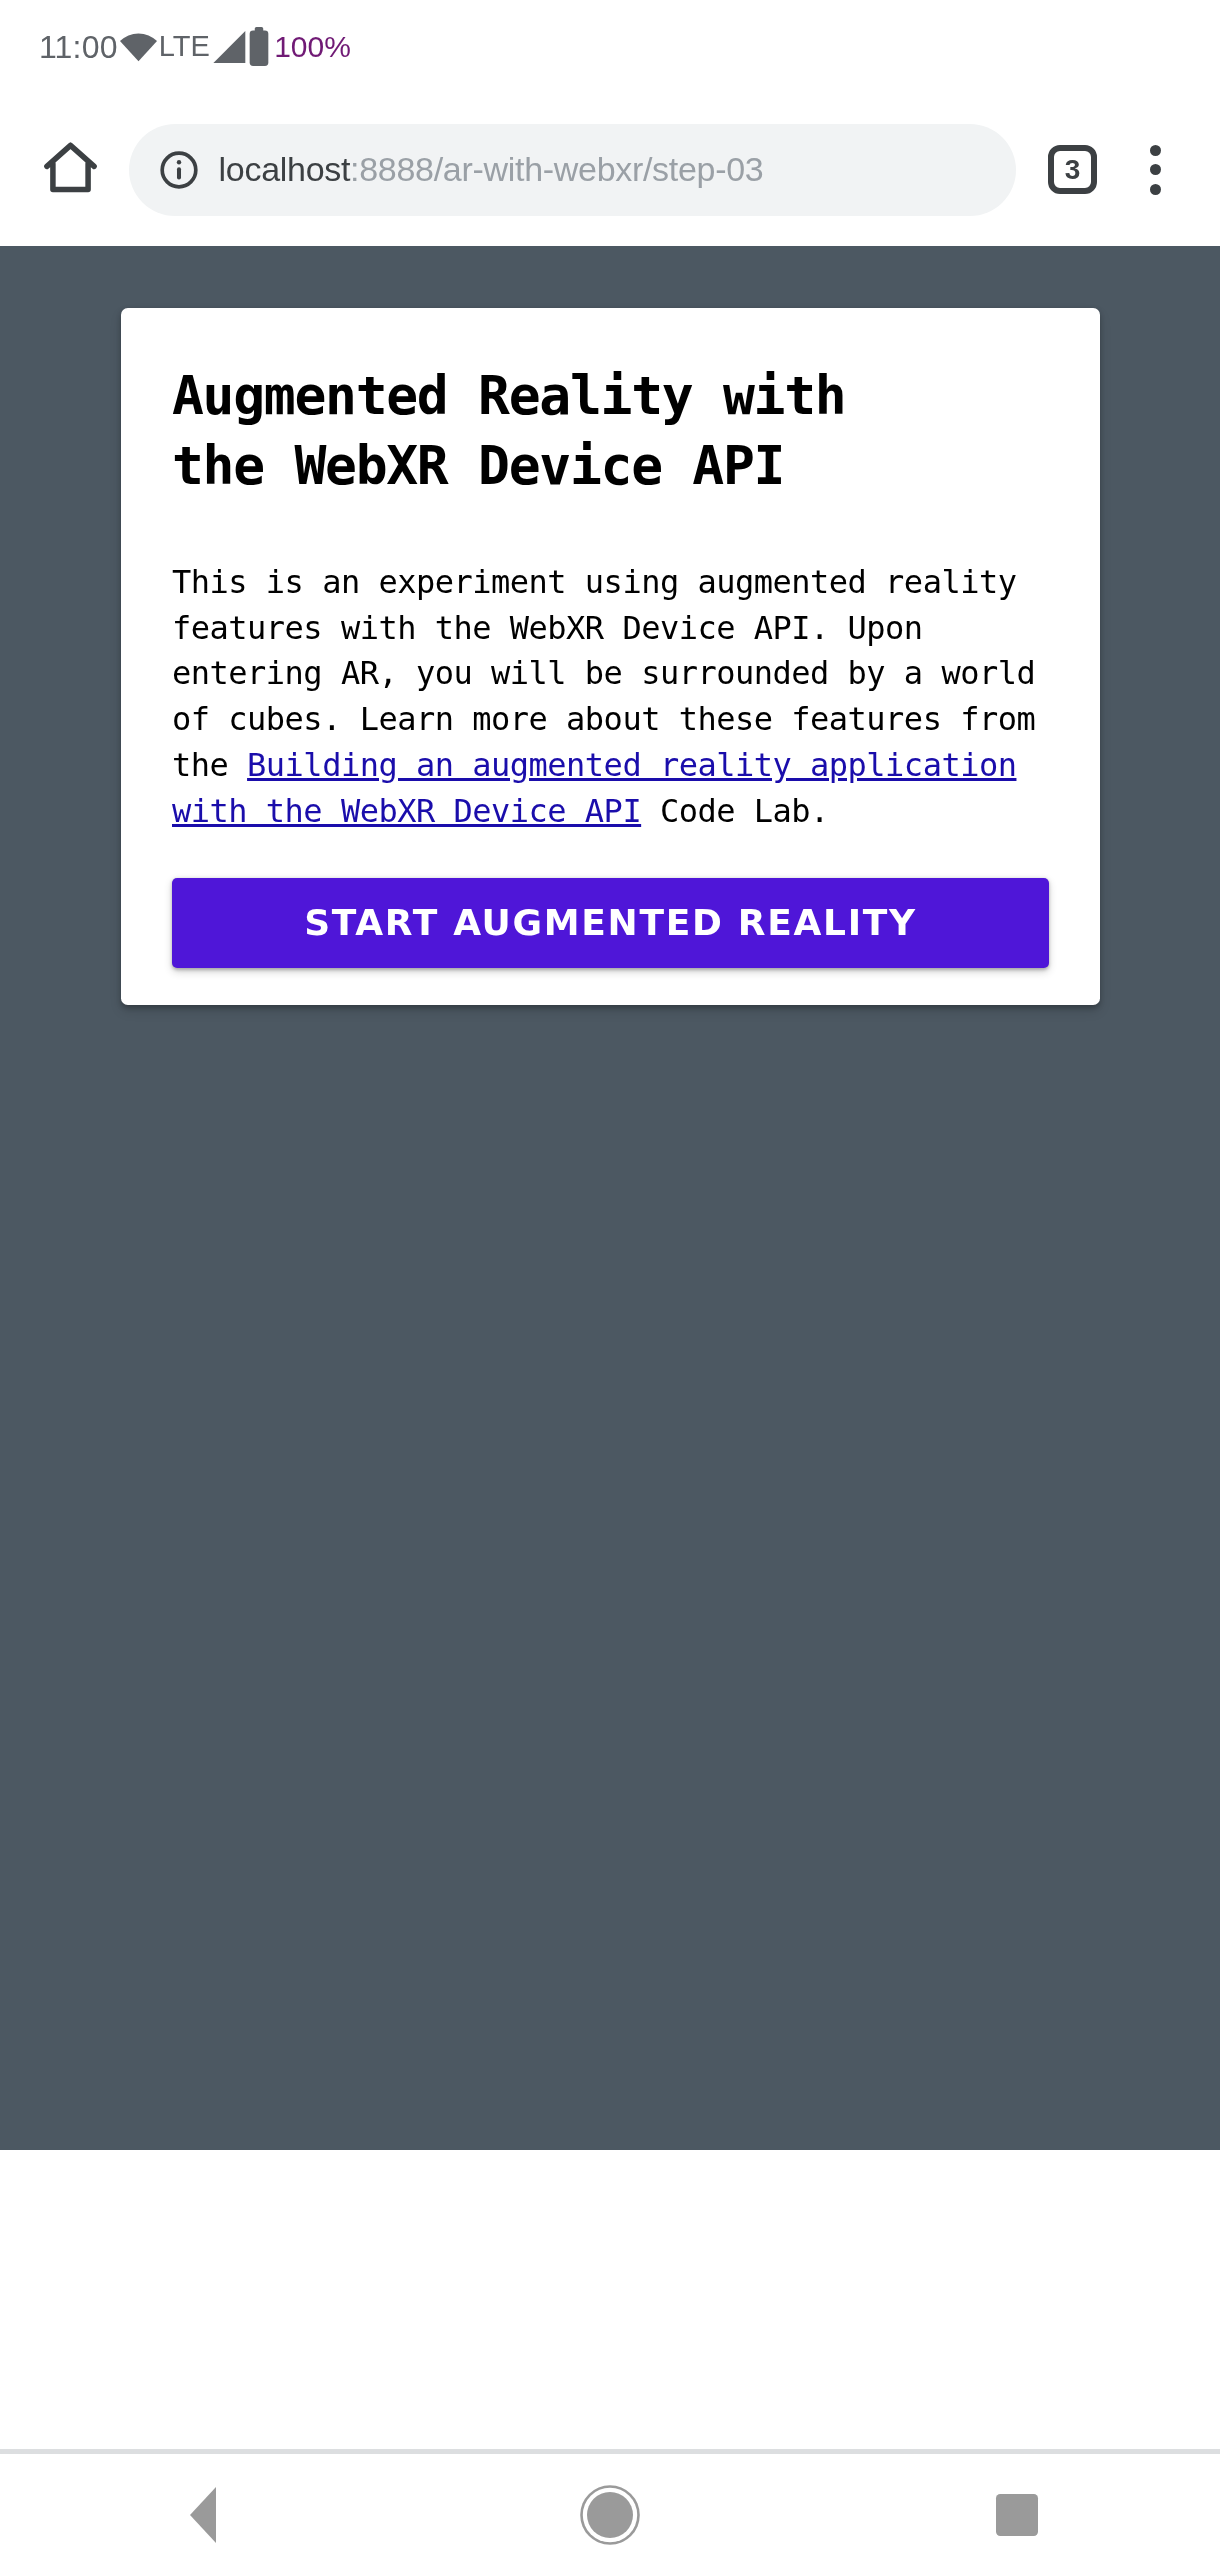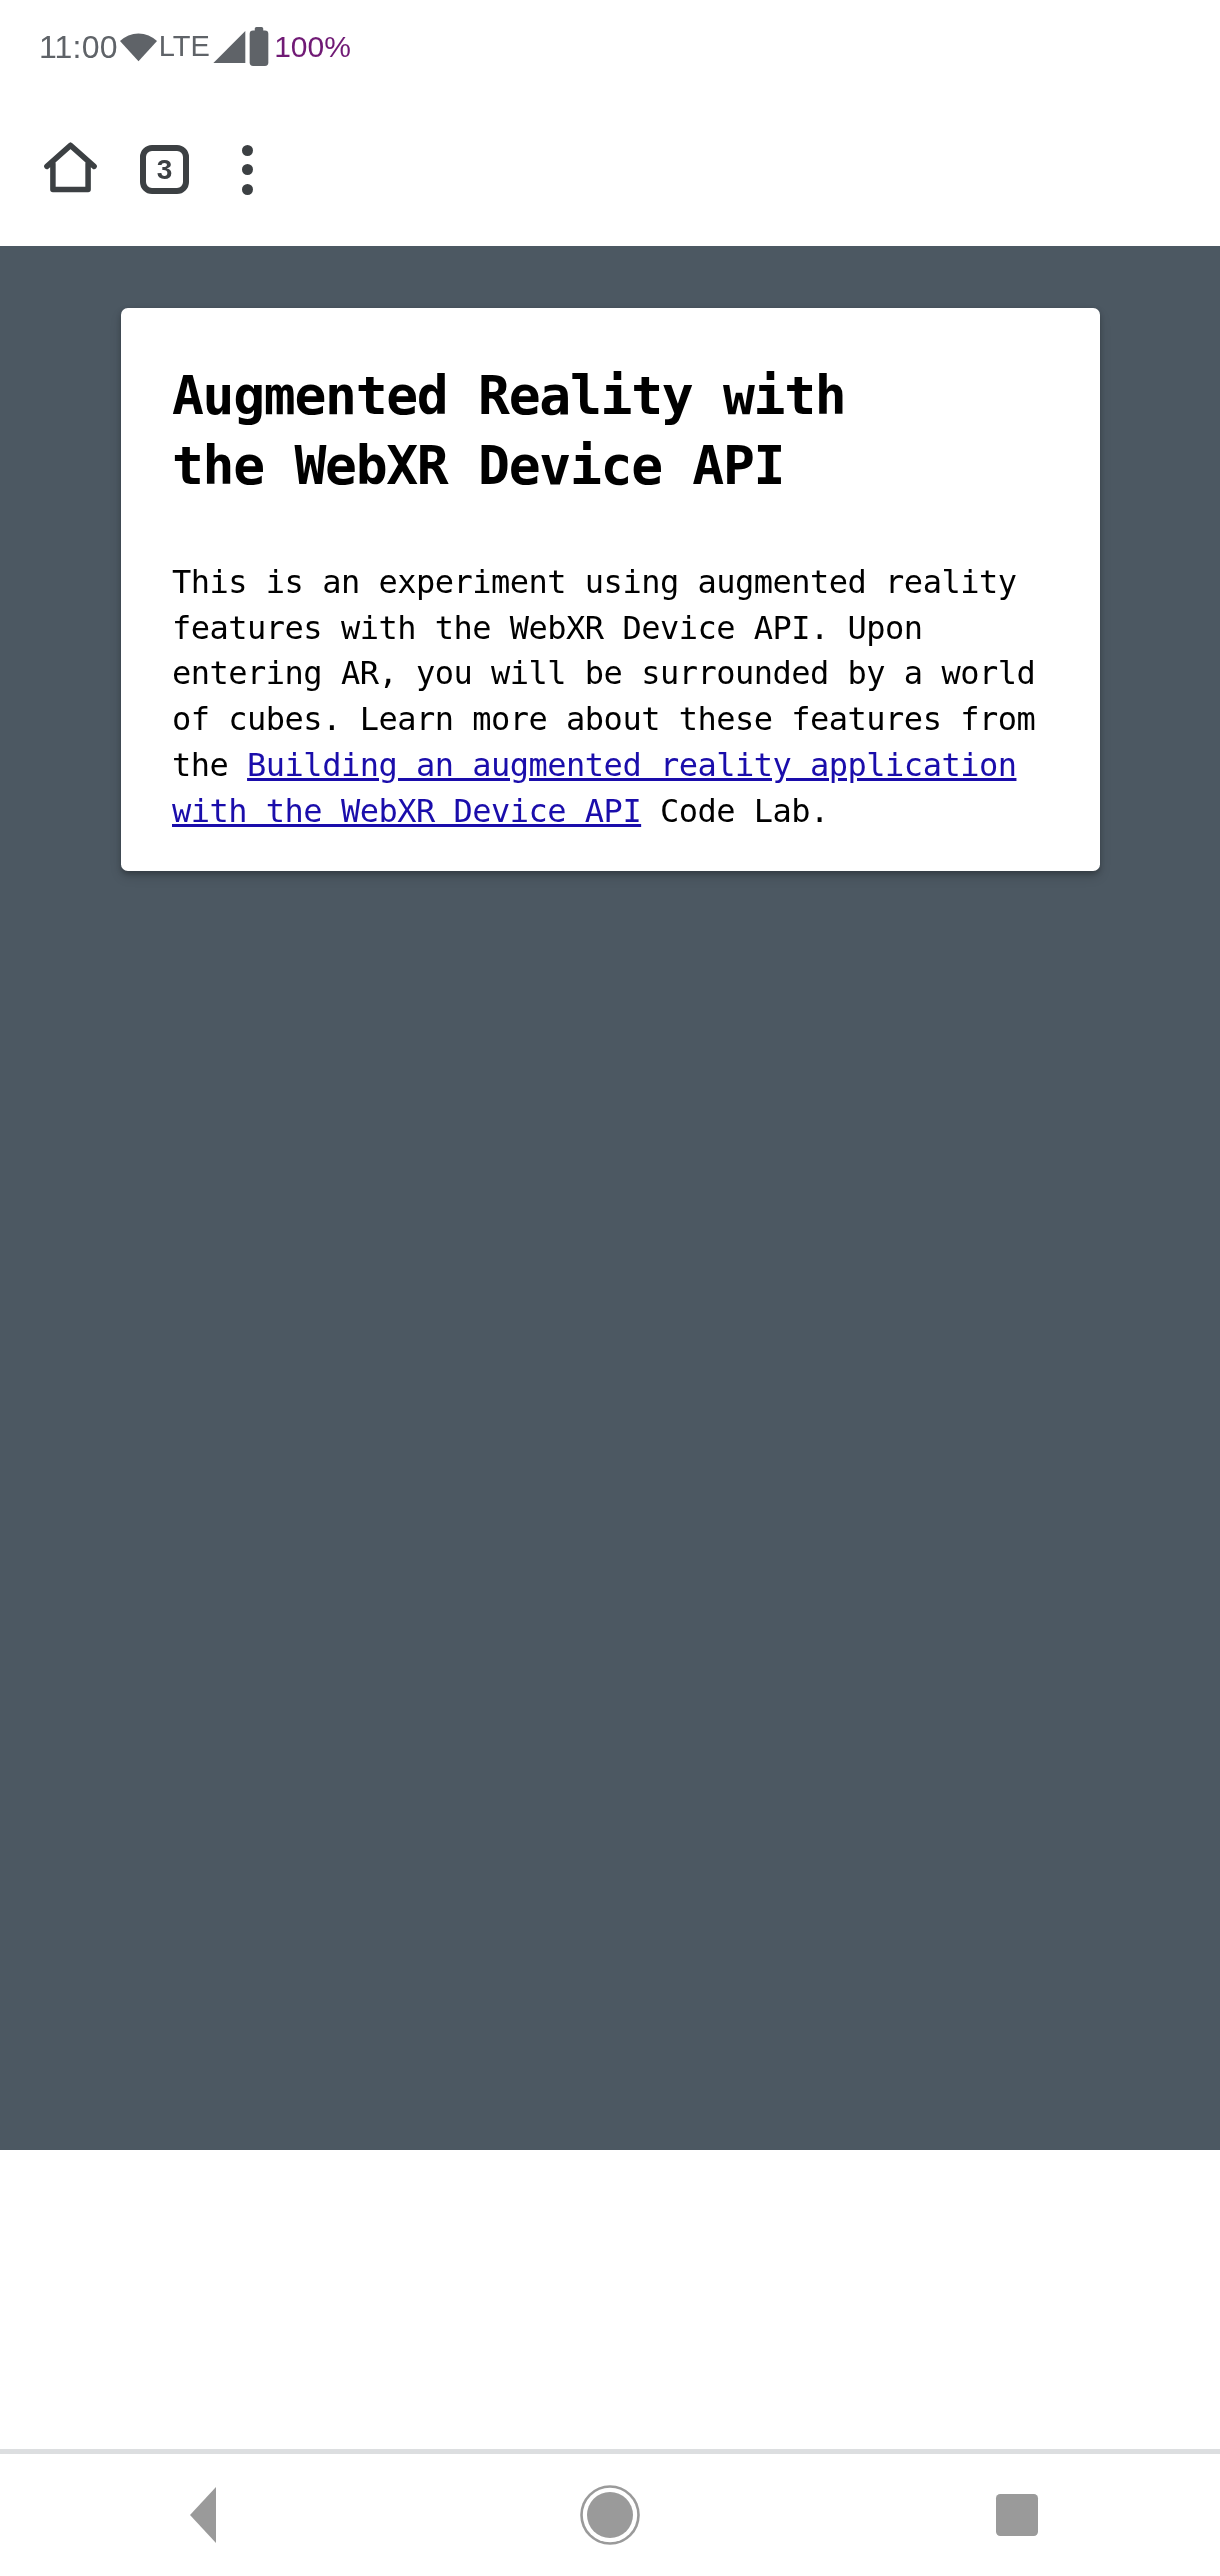--- a/index.html
+++ b/index.html
@@ -275,39 +275,50 @@
   <div class="toolbar">
 
     <div class="home-btn">
       <span>
         <svg width="63" height="63" viewBox="0 0 24 24">
           <path d="M12 3.2 L3 11.2 M12 3.2 L21 11.2 M5.3 10.2 V20 H18.7 V10.2" fill="none" stroke="#3c4043" stroke-width="2.1" stroke-linecap="round" stroke-linejoin="round"></path>
         </svg>
       </span>
     </div>
 
+    <div class="url-pill">
+      <span class="info-icon">
+        <svg width="42" height="42" viewBox="0 0 24 24">
+          <circle cx="12" cy="12" r="9.6" fill="none" stroke="#3c4043" stroke-width="2.1"></circle>
+          <circle cx="12" cy="7.6" r="1.25" fill="#3c4043"></circle>
+          <rect x="10.85" y="10.4" width="2.3" height="7" rx="1.1" fill="#3c4043"></rect>
+        </svg>
+      </span>
+      <span class="url-text"><span>localhost</span><span class="dim">:8888/ar-with-webxr/step-03</span></span>
+    </div>
 
     <div class="tab-btn">
       <div class="tab-square">
         <span class="tab-count">3</span>
       </div>
     </div>
 
     <div class="menu-btn">
       <span class="menu-dot"></span>
       <span class="menu-dot"></span>
       <span class="menu-dot"></span>
     </div>
   </div>
 
   <div class="page">
     <div class="card">
       <div class="card-title">Augmented Reality with
 the WebXR Device API</div>
       <div class="card-body"><span>This is an experiment using augmented reality features with the WebXR Device API. Upon entering AR, you will be surrounded by a world of cubes. Learn more about these features from the </span><a href="#">Building an augmented reality application with the WebXR Device API</a><span> Code Lab.</span></div>
+      <button class="ar-button">START AUGMENTED REALITY</button>
     </div>
   </div>
 
   <div class="nav-bar">
     <div class="nav-btn">
       <span class="nav-back"></span>
     </div>
     <div class="nav-btn">
       <span class="nav-home"></span>
     </div>

